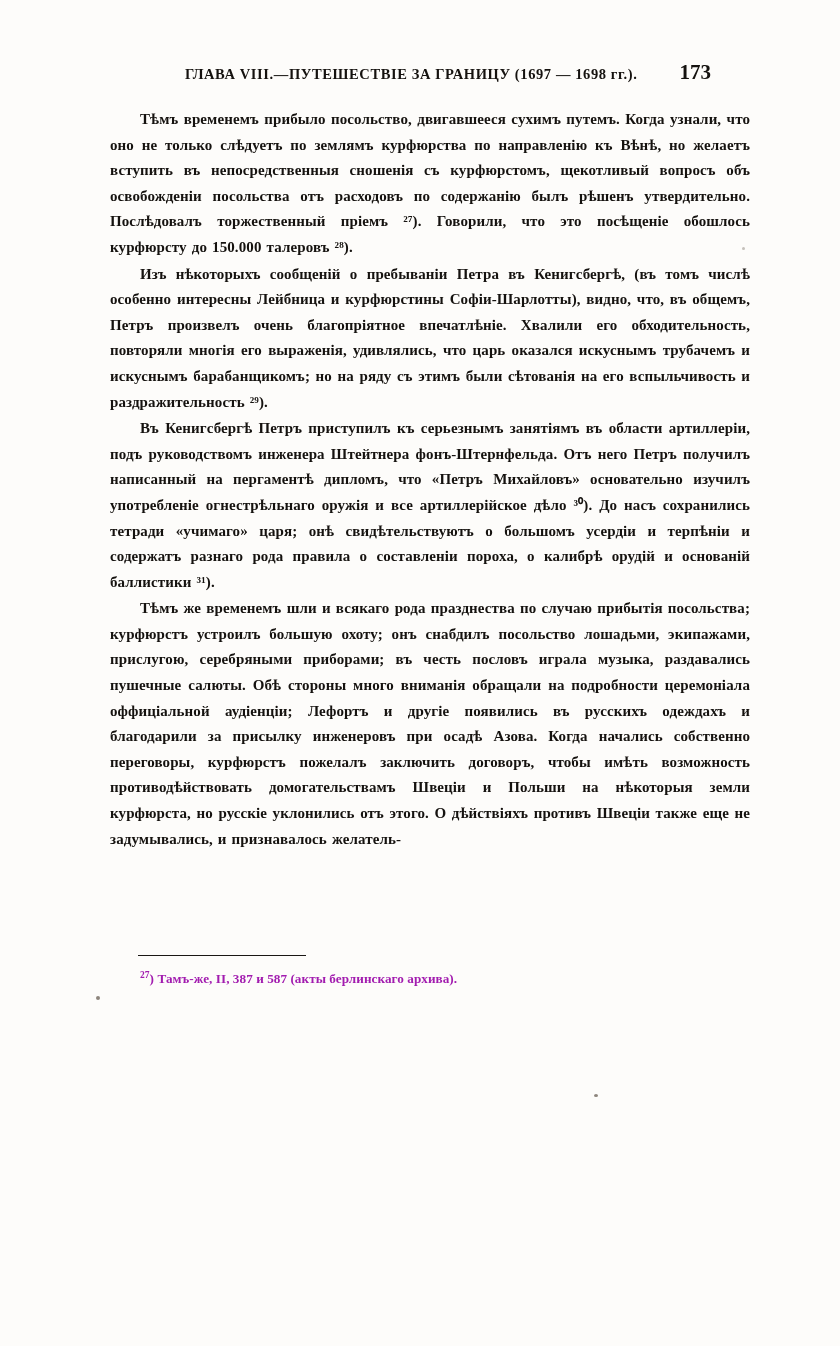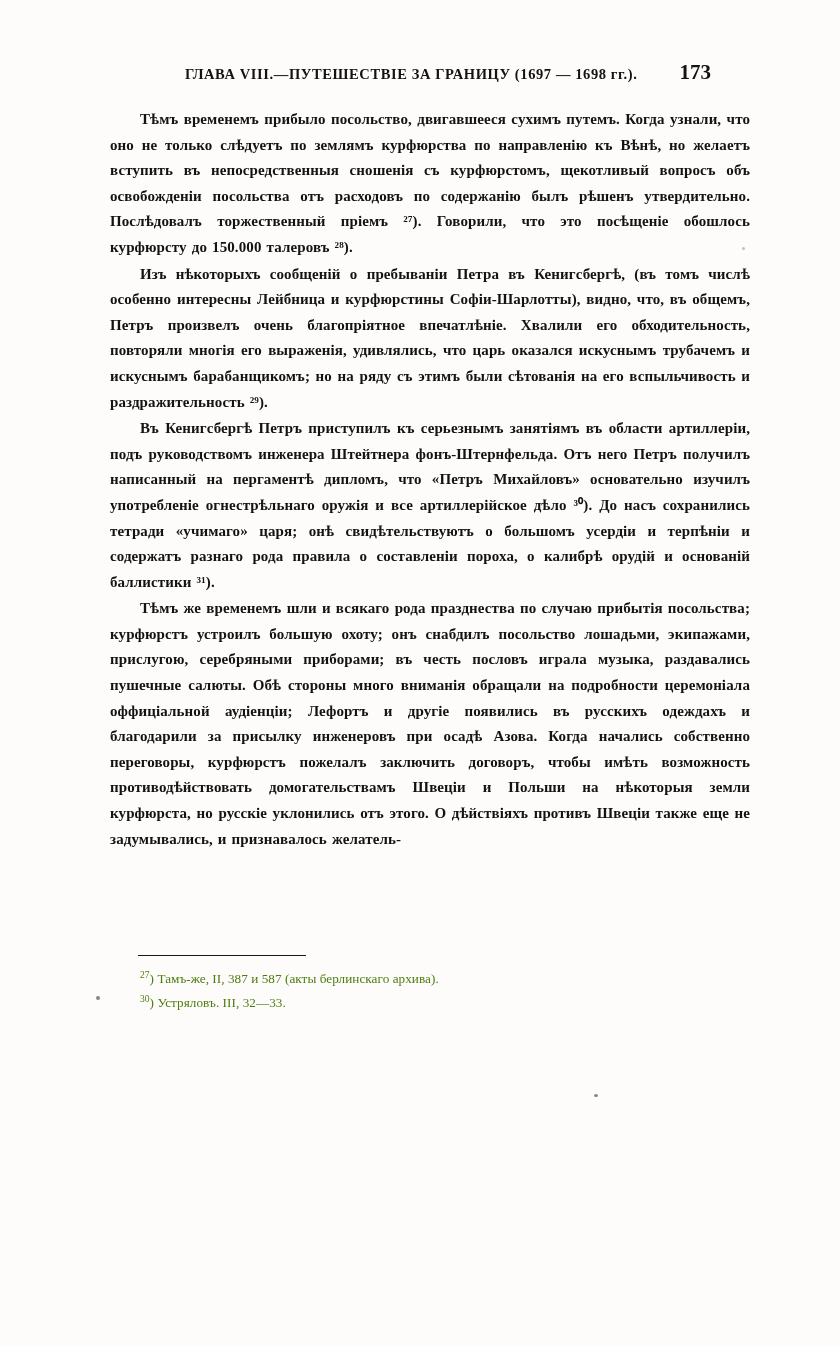--- a/index.html
+++ b/index.html
@@ -73,24 +73,24 @@
   .fn-rule {
     width: 168px;
     height: 1px;
     background: #1a1714;
     margin-left: 28px;
     margin-bottom: 9px;
   }
   .footnote {
     font-size: 13.2px;
     line-height: 21px;
-    color: #4d7c0f;
+    color: #a21caf;
     text-indent: 30px;
     margin: 0;
-    font-weight: normal;
+    font-weight: bold;
     letter-spacing: 0.05px;
   }
   .footnote .fn-num {
     font-size: 9.5px;
     vertical-align: super;
   }
   .speck {
     position: absolute;
     background: #8d857c;
     border-radius: 50%;
@@ -118,21 +118,20 @@
 
   </div>
 
   <div class="footnotes">
     <div class="fn-rule"></div>
 
     <p class="footnote"><span class="fn-num">27</span><span>) Тамъ-же, II, 387 и 587 (акты берлинскаго архива).</span></p>
 
 
 
-    <p class="footnote"><span class="fn-num">30</span><span>) Устряловъ. III, 32—33.</span></p>
 
   </div>
 
   <div class="speck s1"></div>
   <div class="speck s2"></div>
   <div class="speck s3"></div>
 
 </div>
 
 </body></html>

